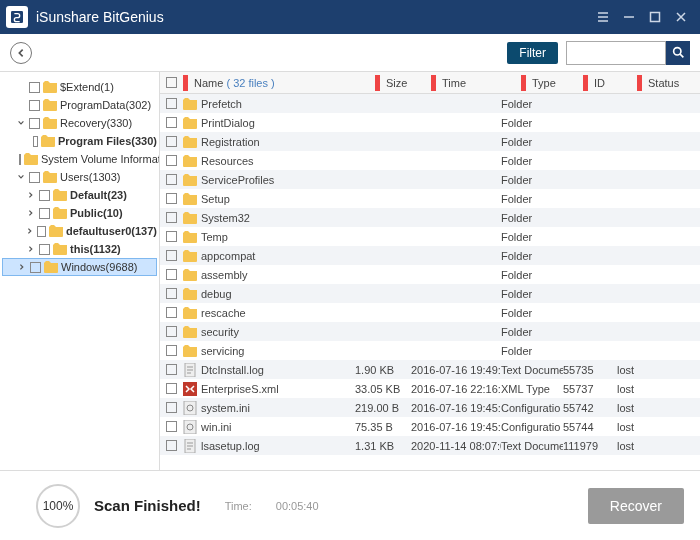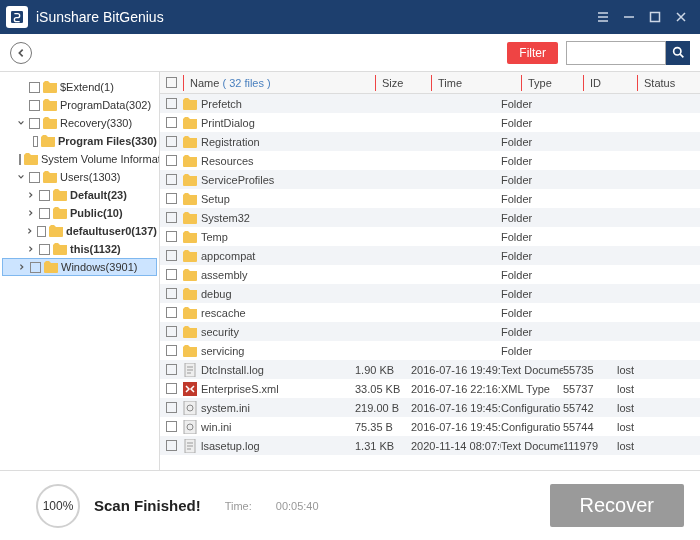--- a/index.html
+++ b/index.html
@@ -7,56 +7,56 @@
 .titlebar { height: 34px; background: #1d3f6e; display: flex; align-items: center; padding: 0 6px; color: #fff; }
 .logo { width: 22px; height: 22px; background: #fff; border-radius: 3px; display: flex; align-items: center; justify-content: center; margin-right: 8px; }
 .logo svg { width: 16px; height: 16px; }
 .app-title { font-size: 14px; flex: 1; }
 .win-btn { width: 26px; height: 26px; display: flex; align-items: center; justify-content: center; cursor: pointer; color: #cdd7e6; }
 .win-btn svg { width: 12px; height: 12px; stroke: currentColor; }
 .toolbar { height: 38px; border-bottom: 1px solid #dcdcdc; display: flex; align-items: center; padding: 0 10px; gap: 8px; }
 .back-btn { width: 22px; height: 22px; border: 1px solid #777; border-radius: 50%; display: flex; align-items: center; justify-content: center; cursor: pointer; }
 .back-btn svg { width: 10px; height: 10px; stroke: #555; fill: none; stroke-width: 2; }
 .spacer { flex: 1; }
-.filter-btn { background: #ef4444; color: #fff; border: none; padding: 4px 12px; font-size: 12px; cursor: pointer; border-radius: 2px; }
+.filter-btn { background: #0c4a6e; color: #fff; border: none; padding: 4px 12px; font-size: 12px; cursor: pointer; border-radius: 2px; }
 .search-wrap { display: flex; }
 .search-input { width: 100px; height: 24px; border: 1px solid #aaa; font-size: 12px; padding: 0 4px; }
 .search-btn { width: 24px; height: 24px; background: #1d3f6e; display: flex; align-items: center; justify-content: center; cursor: pointer; }
 .search-btn svg { width: 13px; height: 13px; fill: #fff; }
 .main { display: flex; height: 398px; }
 .tree { width: 160px; border-right: 1px solid #dcdcdc; padding: 6px 2px; font-size: 11px; overflow: hidden; }
 .tree-item { display: flex; align-items: center; height: 18px; padding-left: 2px; cursor: pointer; white-space: nowrap; }
 .tree-item.selected { background: #cce4ff; border: 1px solid #7fb8ef; }
 .exp { width: 10px; height: 10px; display: flex; align-items: center; justify-content: center; }
 .exp svg { width: 8px; height: 8px; stroke: #555; fill: none; stroke-width: 1.5; }
 .chk { width: 11px; height: 11px; border: 1px solid #888; margin: 0 3px; }
 .tree-icon { width: 14px; height: 12px; margin-right: 3px; display: flex; align-items: center; }
 .tree-label { color: #333; }
 .d1 { padding-left: 14px; } .d2 { padding-left: 24px; font-weight: bold; }
 .files { flex: 1; display: flex; flex-direction: column; font-size: 11px; }
 .fh { display: flex; height: 22px; align-items: center; background: #f7f7f7; border-bottom: 1px solid #dcdcdc; padding-left: 6px; }
-.fh .col { border-left: 1px solid #ef4444; padding-left: 6px; height: 16px; display: flex; align-items: center; color: #444; }
+.fh .col { border-left: 5px solid #ef4444; padding-left: 6px; height: 16px; display: flex; align-items: center; color: #444; }
 .fh .col:first-child { border-left: none; padding-left: 0; }
 .fh .chk-h { width: 11px; height: 11px; border: 1px solid #888; margin-right: 6px; }
 .cn { width: 192px; } .cs { width: 56px; } .ct { width: 90px; } .cy { width: 62px; } .ci { width: 54px; } .cst { width: 48px; }
 .flist { flex: 1; overflow-y: auto; overflow-x: hidden; }
 .flist::-webkit-scrollbar { width: 8px; }
 .flist::-webkit-scrollbar-thumb { background: #c0c0c0; }
 .row { display: flex; align-items: center; height: 19px; padding-left: 6px; }
 .row:nth-child(odd) { background: #f2f4f7; }
 .row .chk-r { width: 11px; height: 11px; border: 1px solid #888; margin-right: 6px; flex-shrink: 0; }
 .row .fic { width: 14px; height: 14px; margin-right: 4px; flex-shrink: 0; display: flex; align-items: center; }
 .row .cell { overflow: hidden; white-space: nowrap; color: #444; }
 .row .cn { width: 172px; display: flex; align-items: center; }
 .footer { height: 70px; border-top: 1px solid #dcdcdc; display: flex; align-items: center; padding: 0 16px; gap: 14px; }
 .prog { width: 44px; height: 44px; border: 2px solid #d0d0d0; border-radius: 50%; display: flex; align-items: center; justify-content: center; font-size: 12px; color: #333; margin-left: 20px; }
 .scan-txt { font-size: 15px; font-weight: 600; color: #222; }
 .time-lbl { color: #999; font-size: 11px; margin-left: 10px; }
 .time-val { color: #999; font-size: 11px; margin-left: 10px; }
-.recover-btn { margin-left: auto; background: #9a9a9a; color: #fff; border: none; padding: 10px 30px; font-size: 20px; cursor: pointer; border-radius: 2px; }
+.recover-btn { margin-left: auto; background: #9a9a9a; color: #fff; border: none; padding: 10px 22px; font-size: 14px; cursor: pointer; border-radius: 2px; }
 .count-txt { color: #4a80bf; }
 </style>
 </head>
 <body>
 
 <div class="titlebar">
   <div class="logo">
     <svg viewBox="0 0 24 24">
         <rect x="3" y="3" width="18" height="18" rx="2" fill="#1d3f6e"></rect>
         <path d="M8 7h5a3 3 0 010 6h-2a3 3 0 000 6h5" stroke="#fff" stroke-width="2" fill="none"></path>
@@ -235,21 +235,21 @@
           <svg viewBox="0 0 10 10">
             <path d="M3 2l3 3-3 3"></path>
           </svg>
         </span>
         <span class="chk"></span>
         <span class="tree-icon">
           <svg width="14" height="12" viewBox="0 0 14 12">
             <path d="M0 2l2-2h3l2 2h7v9a1 1 0 01-1 1H1a1 1 0 01-1-1z" fill="#f5c451"></path>
           </svg>
         </span>
-        <span class="tree-label">Windows(3901)</span>
+        <span class="tree-label">Windows(9688)</span>
       </div>
     </div>
   <div class="files">
     <div class="fh">
       <div class="chk-h"></div>
       <div class="col cn"><span>Name</span>&nbsp;<span class="count-txt">( 32 files )</span></div>
       <div class="col cs">Size</div>
       <div class="col ct">Time</div>
       <div class="col cy">Type</div>
       <div class="col ci">ID</div>

